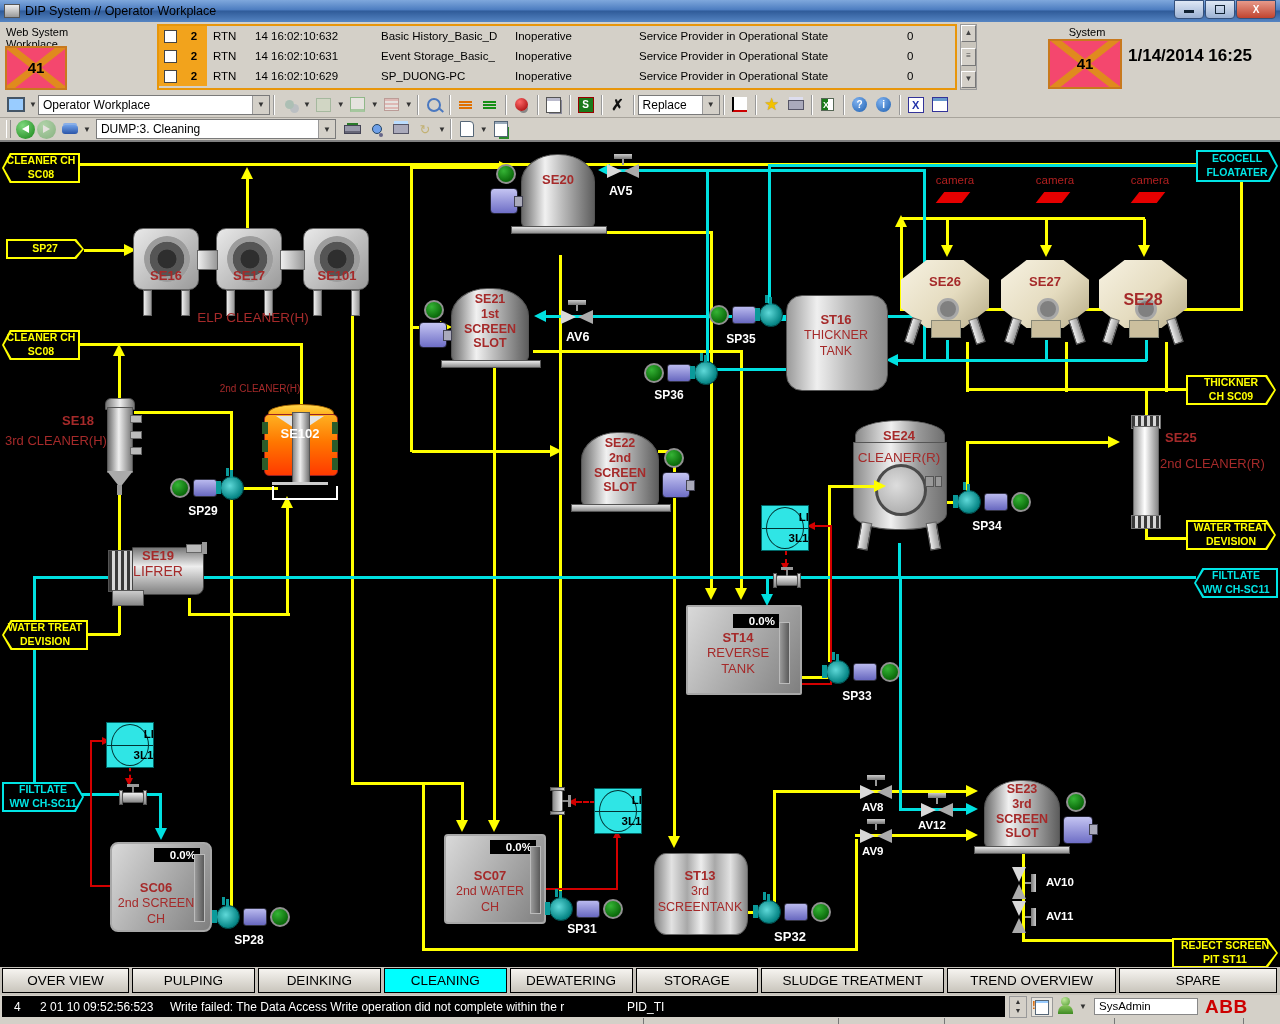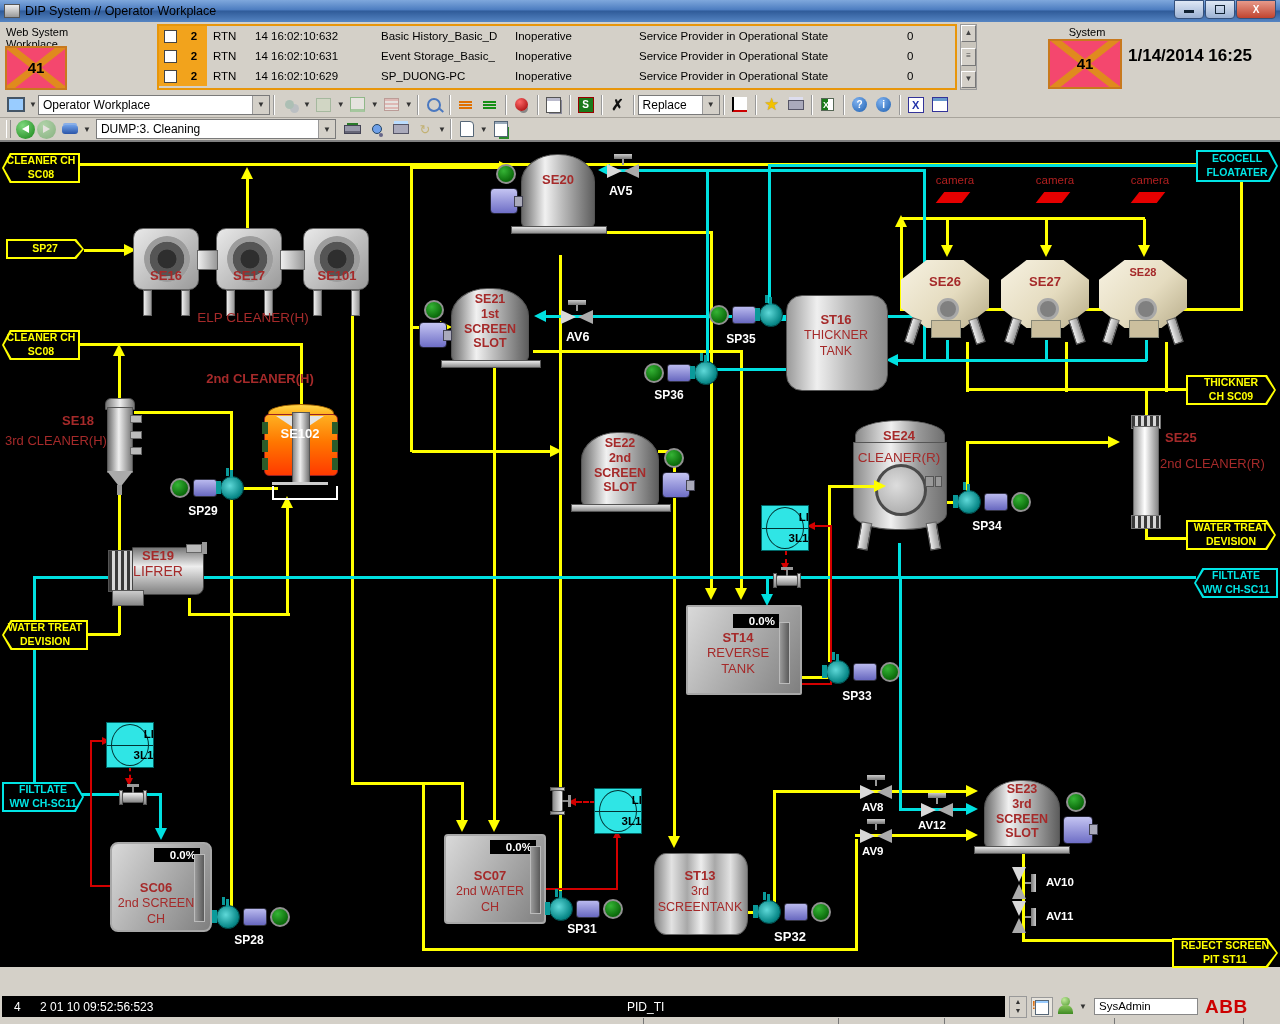--- a/index.html
+++ b/index.html
@@ -551,21 +551,21 @@
       <i class="ab" style="left:5px;top:9px;width:24px;height:64px;background:linear-gradient(90deg,#6E6E6E,#EFEFEF 45%,#777);border:1px solid #555"></i>
       <i class="ab" style="left:28px;top:17px;width:10px;height:6px;background:#BBB;border:1px solid #666"></i>
       <i class="ab" style="left:28px;top:33px;width:10px;height:6px;background:#BBB;border:1px solid #666"></i>
       <i class="ab" style="left:28px;top:49px;width:10px;height:6px;background:#BBB;border:1px solid #666"></i>
       <i class="ab" style="left:5px;top:73px;width:26px;height:14px;background:#AAA;clip-path:polygon(0 0,100% 0,58% 100%,42% 100%)"></i>
       <i class="ab" style="left:15px;top:87px;width:5px;height:10px;background:#999"></i>
     </div>
     <div class="lbl dr" style="left:56px;top:271px;width:44px;font-size:13px">SE18</div>
     <div class="lbl dr" style="left:0px;top:291px;width:112px;font-weight:normal;font-size:13px">3rd CLEANER(H)</div>
 
-    <div class="lbl dr" style="left:180px;top:229px;width:160px;font-weight:bold;font-size:13px">2nd CLEANER(H)</div>
+    <div class="lbl dr" style="left:180px;top:241px;width:160px;font-weight:normal;font-size:10px">2nd CLEANER(H)</div>
     <div class="ab" style="left:262px;top:262px;width:76px;height:84px">
       <i class="ab" style="left:6px;top:0;width:64px;height:16px;background:linear-gradient(180deg,#FFD54A,#F90);border-radius:50% 50% 0 0;border:1px solid #A60"></i>
       <i class="ab" style="left:2px;top:10px;width:72px;height:60px;background:linear-gradient(180deg,#FFB020,#FF7700 45%,#FF3A00);border-radius:5px;border:1px solid #922"></i>
       <i class="ab" style="left:0;top:18px;width:6px;height:12px;background:#2A5C2A"></i>
       <i class="ab" style="left:0;top:36px;width:6px;height:12px;background:#2A5C2A"></i>
       <i class="ab" style="left:0;top:54px;width:6px;height:12px;background:#2A5C2A"></i>
       <i class="ab" style="left:70px;top:18px;width:6px;height:12px;background:#2A5C2A"></i>
       <i class="ab" style="left:70px;top:36px;width:6px;height:12px;background:#2A5C2A"></i>
       <i class="ab" style="left:70px;top:54px;width:6px;height:12px;background:#2A5C2A"></i>
       <i class="ab" style="left:14px;top:12px;width:48px;height:14px;background:#E4E4E4;clip-path:polygon(0 0,100% 0,56% 100%,44% 100%)"></i>
@@ -647,21 +647,21 @@
     <i class="leg" style="left:1008px;top:176px;width:10px;height:26px;transform:rotate(18deg)"></i>
     <i class="leg" style="left:1072px;top:176px;width:10px;height:26px;transform:rotate(-18deg)"></i>
     <i class="ab" style="left:1031px;top:178px;width:28px;height:16px;background:#CBBF9E;border:1px solid #887"></i>
     <span class="ab" style="left:1037px;top:156px;width:16px;height:16px;border-radius:50%;background:#808080;border:3px solid #A8A8A8"></span>
     <div class="lbl dr" style="left:1013px;top:132px;width:64px;font-size:13px">SE27</div>
     <div class="oct" style="left:1099px;top:118px;width:88px;height:68px"></div>
     <i class="leg" style="left:1106px;top:176px;width:10px;height:26px;transform:rotate(18deg)"></i>
     <i class="leg" style="left:1170px;top:176px;width:10px;height:26px;transform:rotate(-18deg)"></i>
     <i class="ab" style="left:1129px;top:178px;width:28px;height:16px;background:#CBBF9E;border:1px solid #887"></i>
     <span class="ab" style="left:1135px;top:156px;width:16px;height:16px;border-radius:50%;background:#808080;border:3px solid #A8A8A8"></span>
-    <div class="lbl dr" style="left:1111px;top:124px;width:64px;font-size:11px">SE28</div>
+    <div class="lbl dr" style="left:1111px;top:148px;width:64px;font-size:16px">SE28</div>
 
     <div class="dtank" style="left:581px;top:290px;width:78px;height:74px"></div>
     <div class="plat" style="left:571px;top:362px;width:100px"></div>
     <div class="ttext" style="left:581px;top:294px;width:78px;font-size:12.5px"><span>SE22</span><br><span style="font-weight:bold">2nd
 SCREEN
 SLOT</span></div>
     <span class="glight ab" style="left:664px;top:306px"></span>
     <div class="tmotor" style="left:662px;top:330px"></div>
 
     <div class="ab" style="left:851px;top:278px;width:96px;height:132px">
@@ -826,25 +826,37 @@
     <div class="avl" style="left:1046px;top:734px">AV10</div>
     <div class="valveh valvev" style="left:1008px;top:763px">
         <i class="tl"></i>
         <i class="tr"></i>
         <i class="st"></i>
         <i class="cp"></i>
       </div>
     <div class="avl" style="left:1046px;top:768px">AV11</div>
   </div>
 
+  <div id="tabs">
+    <div class="tab" style="width:127px">OVER VIEW</div>
+    <div class="tab" style="width:123px">PULPING</div>
+    <div class="tab" style="width:123px">DEINKING</div>
+    <div class="tab active" style="width:123px">CLEANING</div>
+    <div class="tab" style="width:123px">DEWATERING</div>
+    <div class="tab" style="width:123px">STORAGE</div>
+    <div class="tab" style="width:183px">SLUDGE TREATMENT</div>
+    <div class="tab" style="width:169px">TREND OVERVIEW</div>
+    <div class="tab" style="width:158px">SPARE</div>
+  </div>
 
   <div id="statusbar">
     <div id="sbmsg">
       <span style="left:12px">4</span>
       <span style="left:38px">2 01 10 09:52:56:523</span>
+      <span style="left:168px;width:452px">Write failed: The Data Access Write operation did not complete within the r</span>
       <span style="left:625px">PID_TI</span>
     </div>
     <div class="spin" style="left:1009px;top:1px">▲<br>▼</div>
     <div class="ab" style="left:1031px;top:2px;width:20px;height:18px;background:#E8E5DE;border:1px solid #999">
         <span style="position:absolute;left:3px;top:2px;width:12px;height:13px;background:#fff;border:1px solid #567;box-shadow:inset 0 2px 0 #9CF"></span>
         <span style="position:absolute;left:0;top:1px;color:#D60;font-weight:bold;font-size:11px">!</span>
       </div>
     <div class="ab" style="left:1058px;top:2px;width:16px;height:18px">
         <span style="position:absolute;left:3px;top:0;width:9px;height:9px;border-radius:50%;background:radial-gradient(circle at 35% 30%,#BFE89A,#4E9A2E)"></span>
         <span style="position:absolute;left:0;top:8px;width:15px;height:9px;border-radius:7px 7px 0 0;background:linear-gradient(180deg,#8CC860,#3E8A22)"></span>

